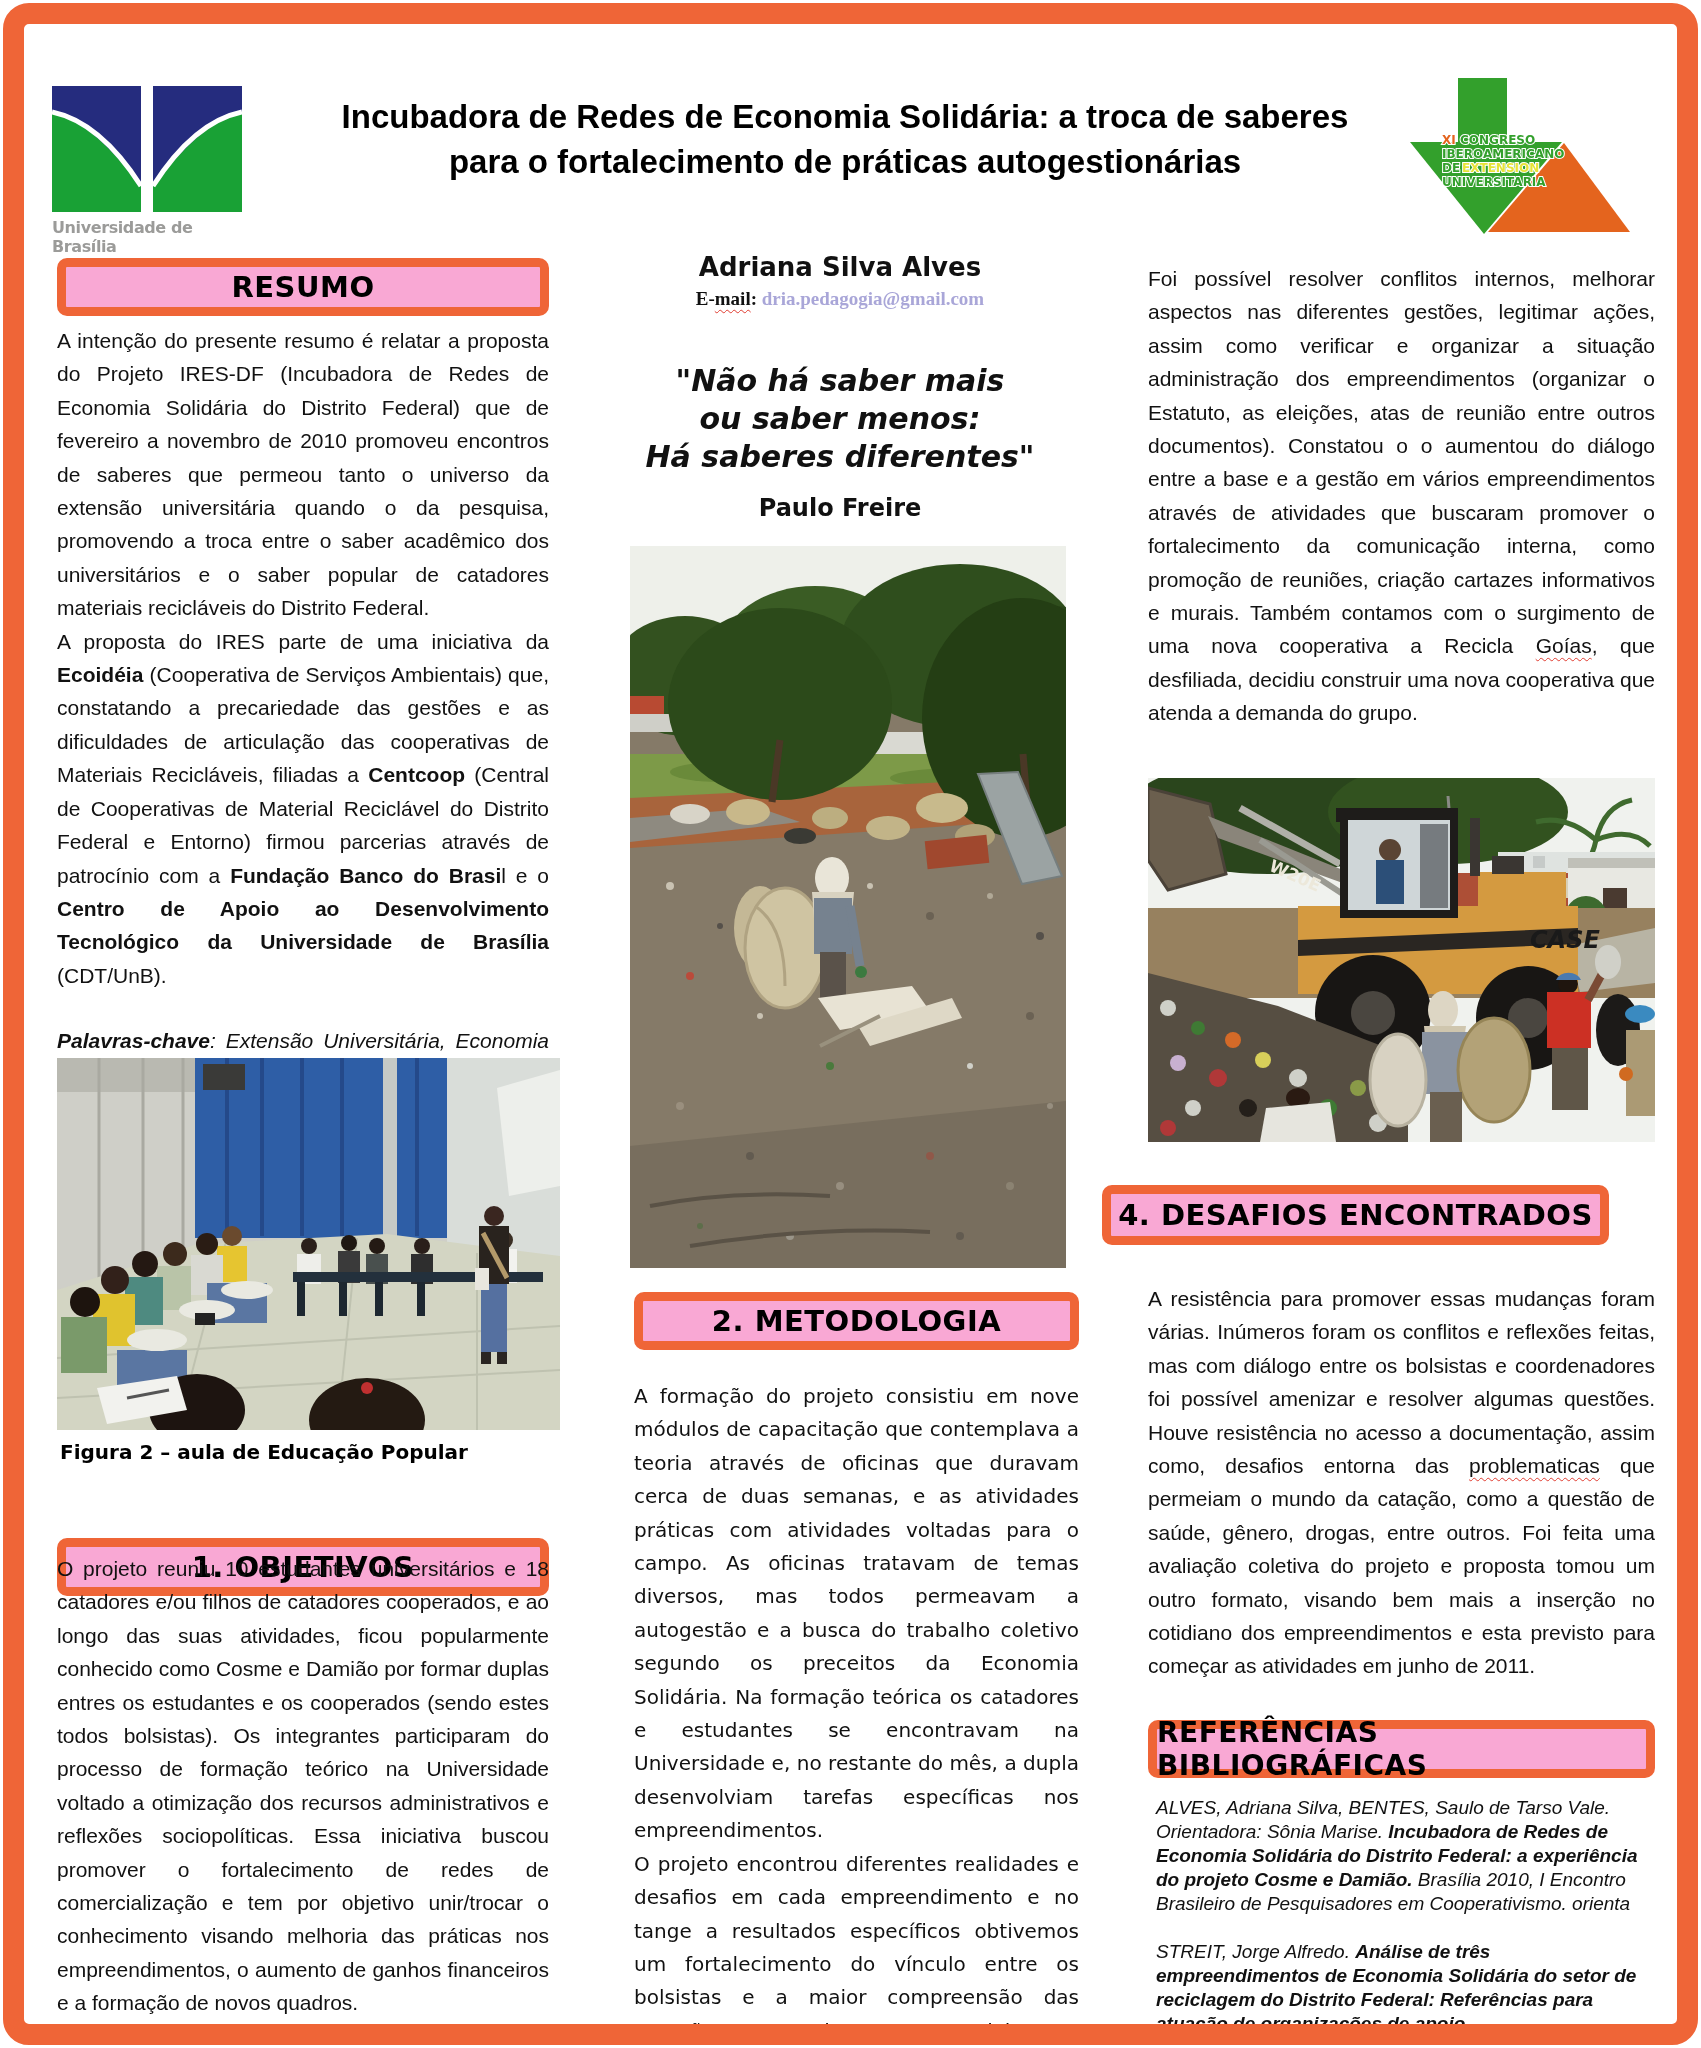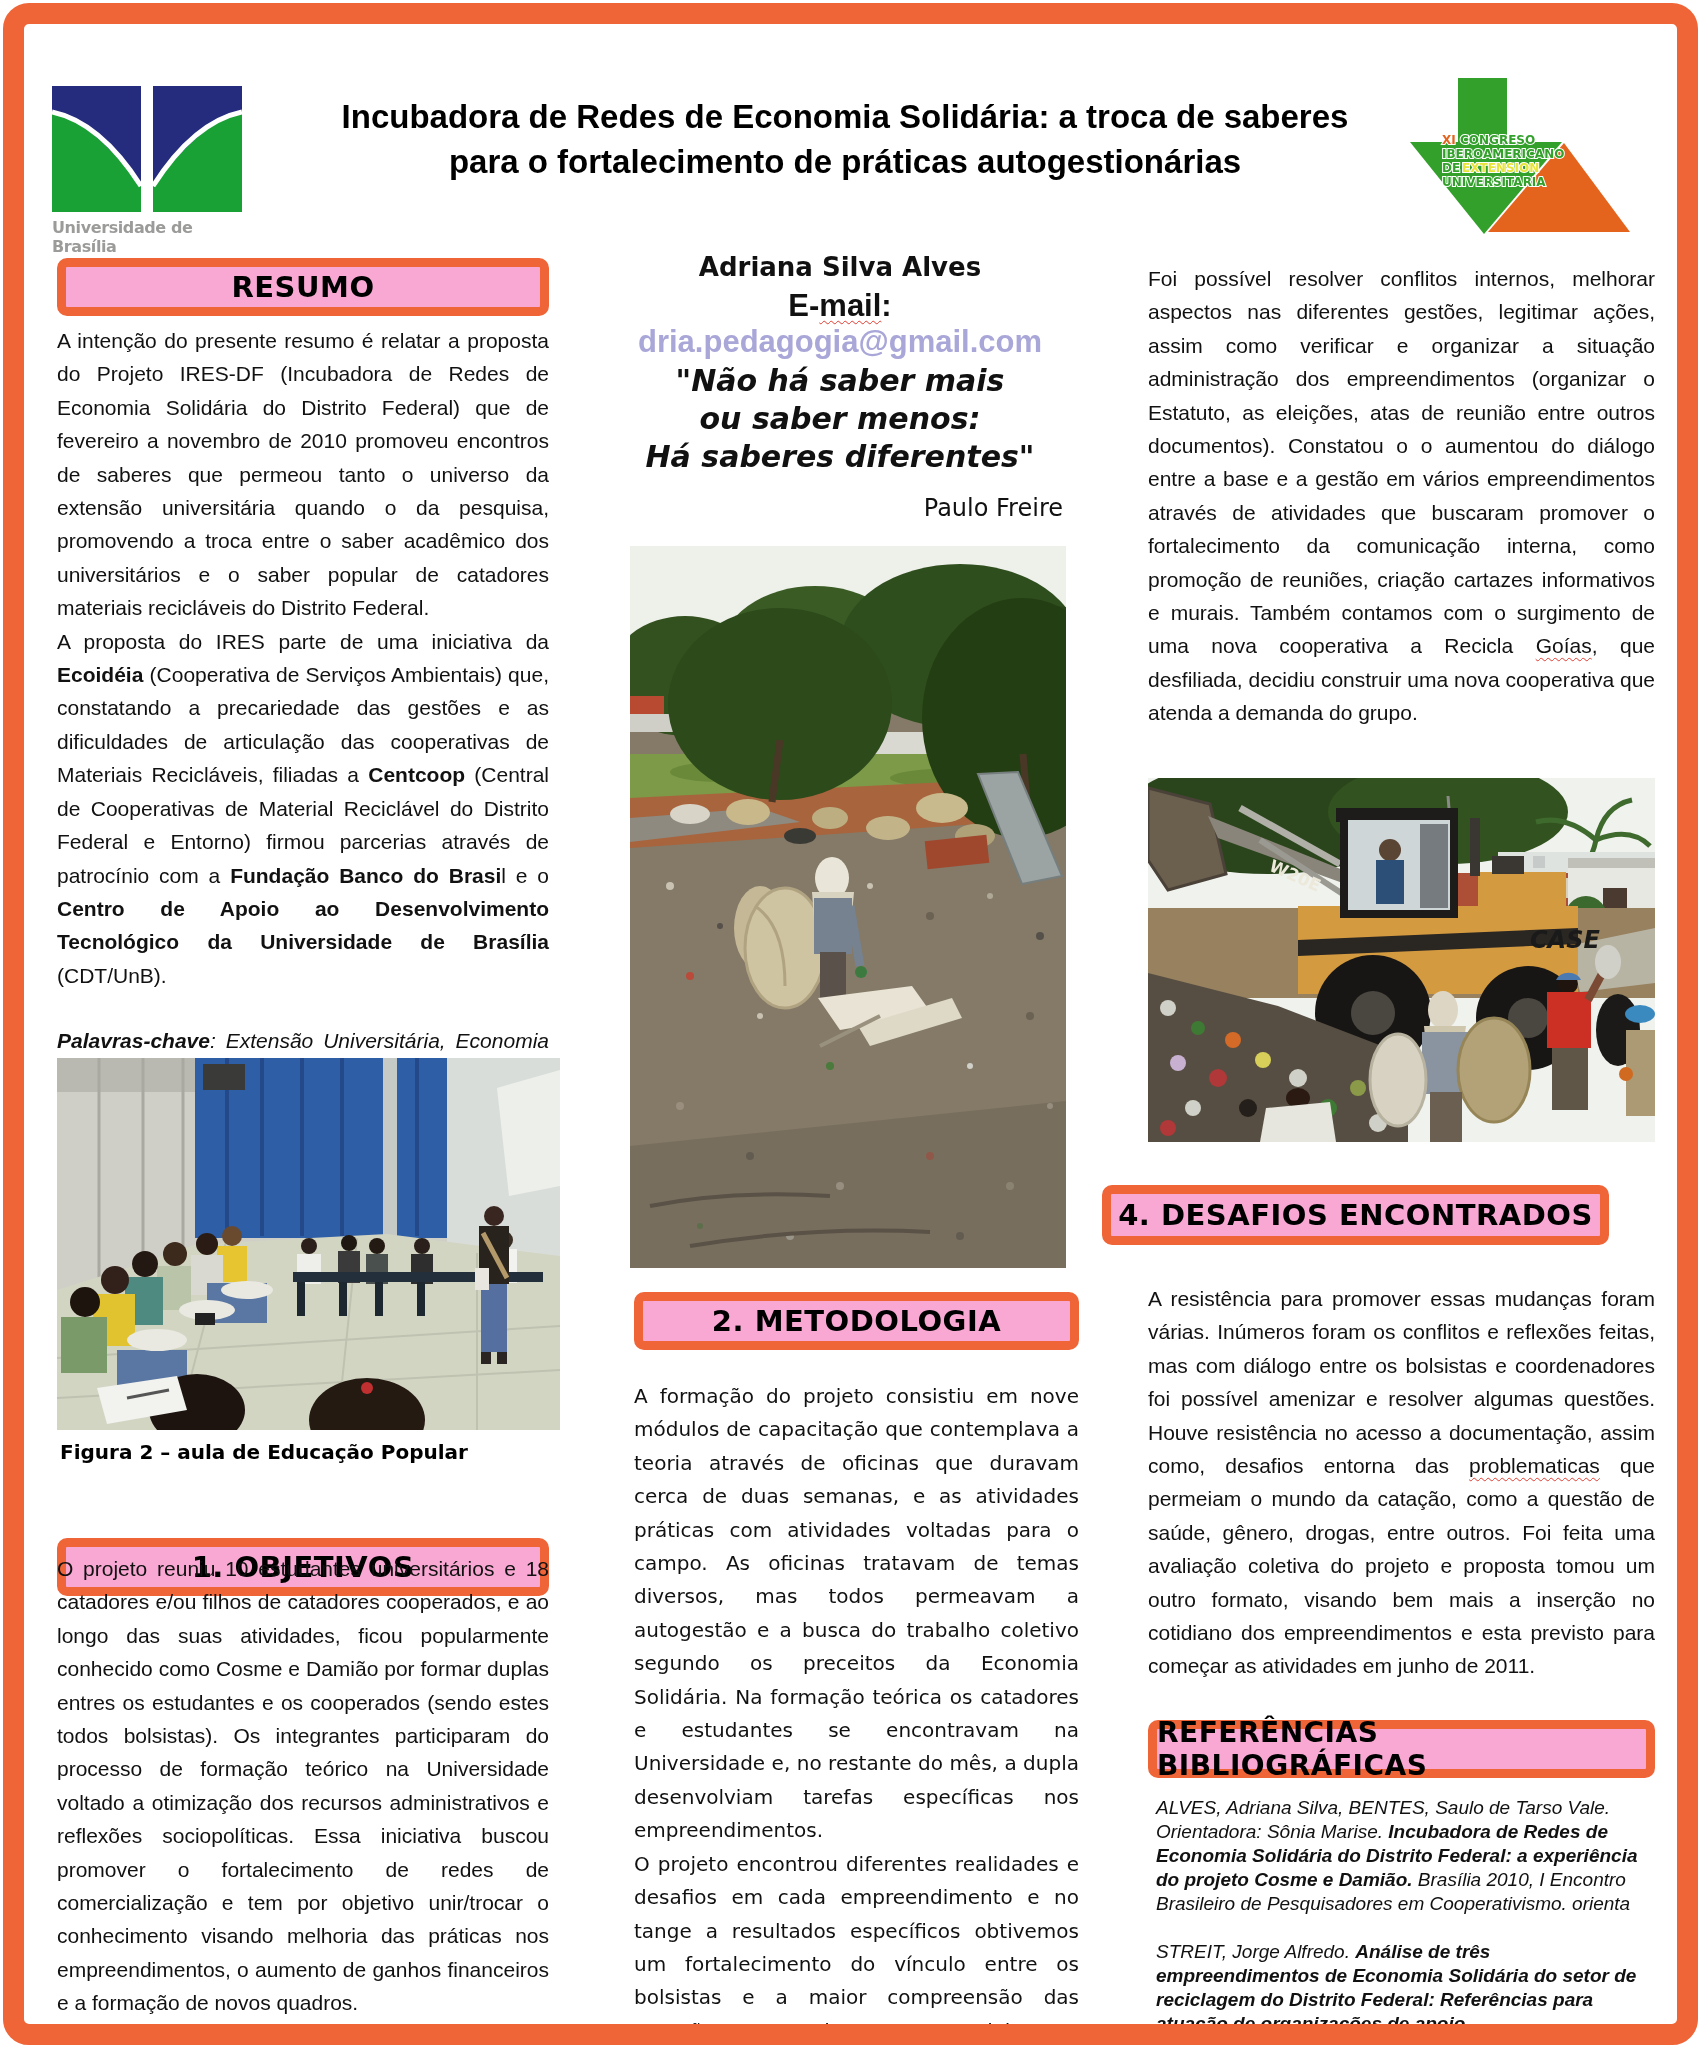--- a/index.html
+++ b/index.html
@@ -11,24 +11,24 @@
         display:flex;align-items:center;justify-content:center;box-sizing:border-box;
         font-family:"DejaVu Sans",sans-serif;font-weight:bold;font-size:29px;letter-spacing:.5px;color:#000;}
   .title{font-family:"Liberation Sans",sans-serif;font-weight:bold;font-size:33px;line-height:45px;text-align:center;color:#000;}
   .body-txt{font-size:21px;line-height:33.4px;text-align:justify;}
   .body-txt p{margin:0;}
   .body-txt p.gap{margin-top:32px;}
   .meto-txt{font-family:"DejaVu Sans",sans-serif;font-size:20px;line-height:33.4px;text-align:justify;}
   .caption{font-family:"DejaVu Sans",sans-serif;font-weight:bold;font-size:20px;color:#000;}
   .center{text-align:center;}
   .author{font-family:"DejaVu Sans",sans-serif;font-weight:bold;font-size:26px;}
-  .email-line{font-family:Liberation Sans, sans-serif;font-weight:bold;font-size:31px;}
+  .email-line{font-family:Liberation Serif, serif;font-weight:bold;font-size:19px;}
   .email-addr{color:var(--email,#A9A6D8);}
   .quote{font-family:"DejaVu Sans",sans-serif;font-weight:bold;font-style:italic;font-size:30px;line-height:38px;}
-  .quote-author{font-family:"DejaVu Sans",sans-serif;font-weight:normal;font-size:24px;text-align:right;}
+  .quote-author{font-family:"DejaVu Sans",sans-serif;font-weight:bold;font-size:24px;}
   .refs{font-size:19px;line-height:24px;text-align:left;}
   .refs p{margin:0 0 24px 8px;}
   .rb{font-weight:bold;}
   .ri{font-style:italic;}
   .ru{text-decoration-line:underline;text-decoration-style:wavy;
       text-decoration-color:var(--squiggle,#E03C31);text-decoration-thickness:1px;text-underline-offset:4px;}
   .unb-label{font-family:"DejaVu Sans",sans-serif;font-weight:bold;font-size:16px;letter-spacing:-0.4px;
              color:#9b9b99;text-shadow:0 0 2px #fff;}
   svg{display:block;}
 </style>

